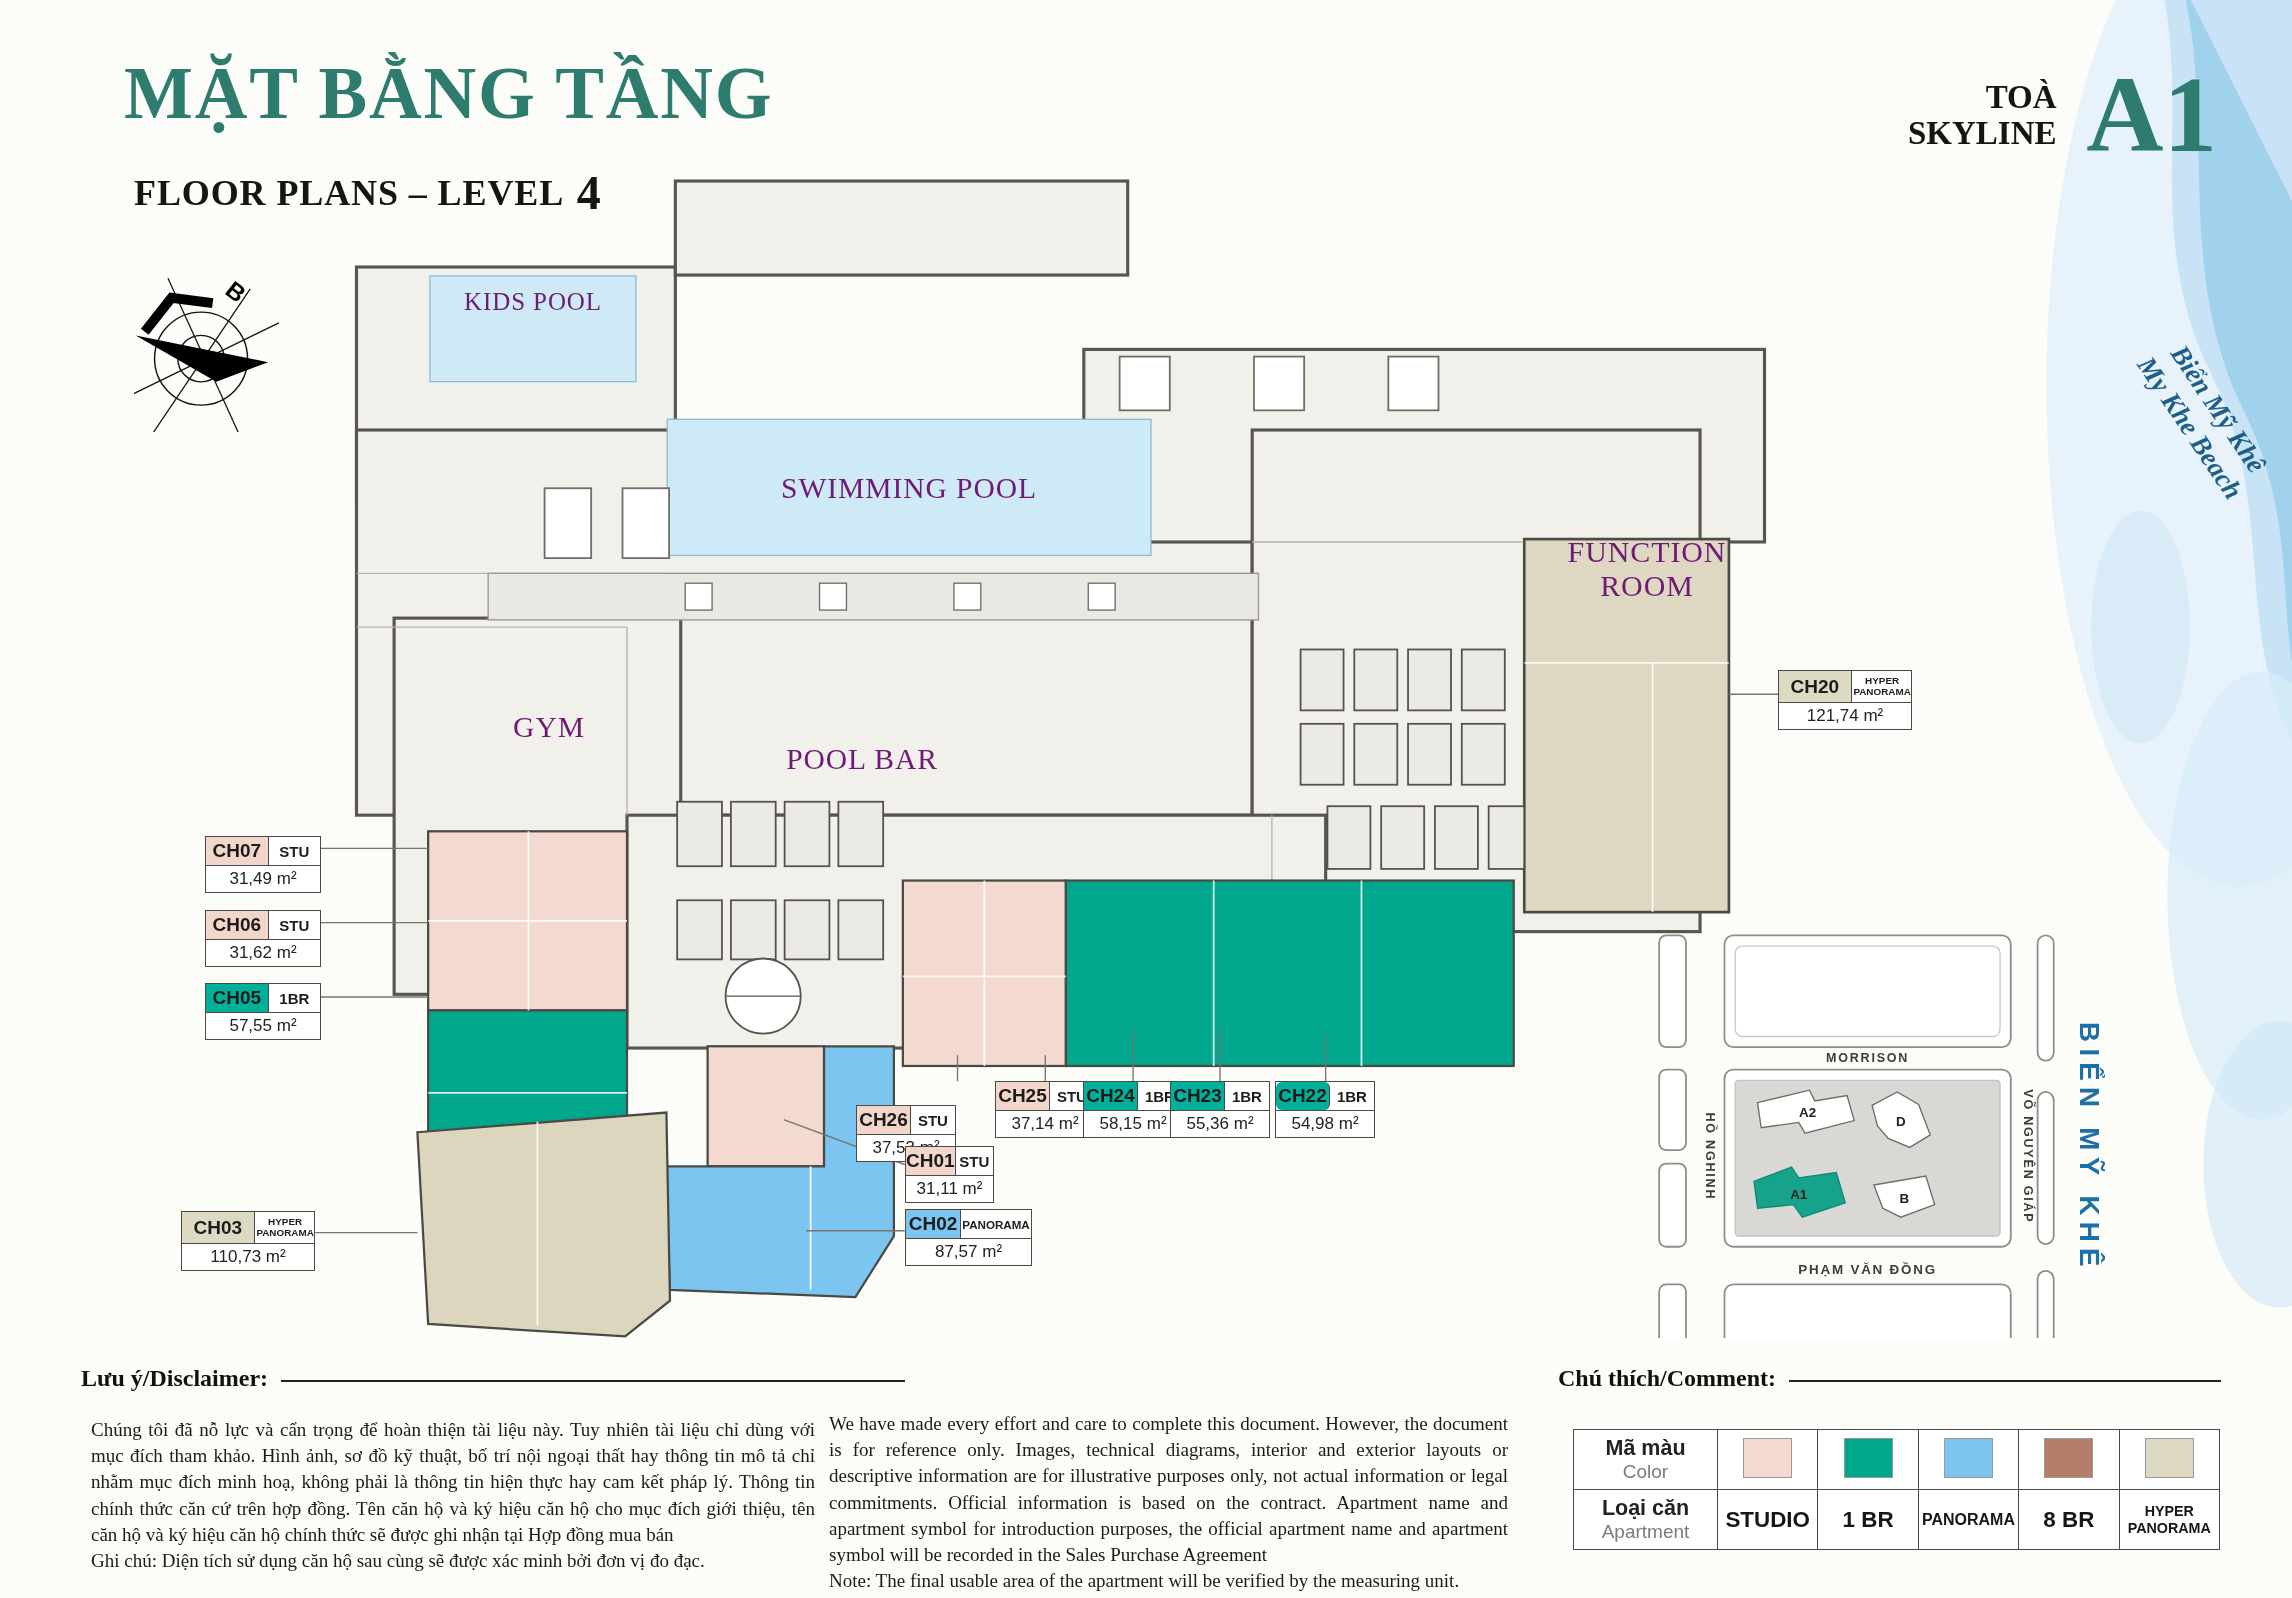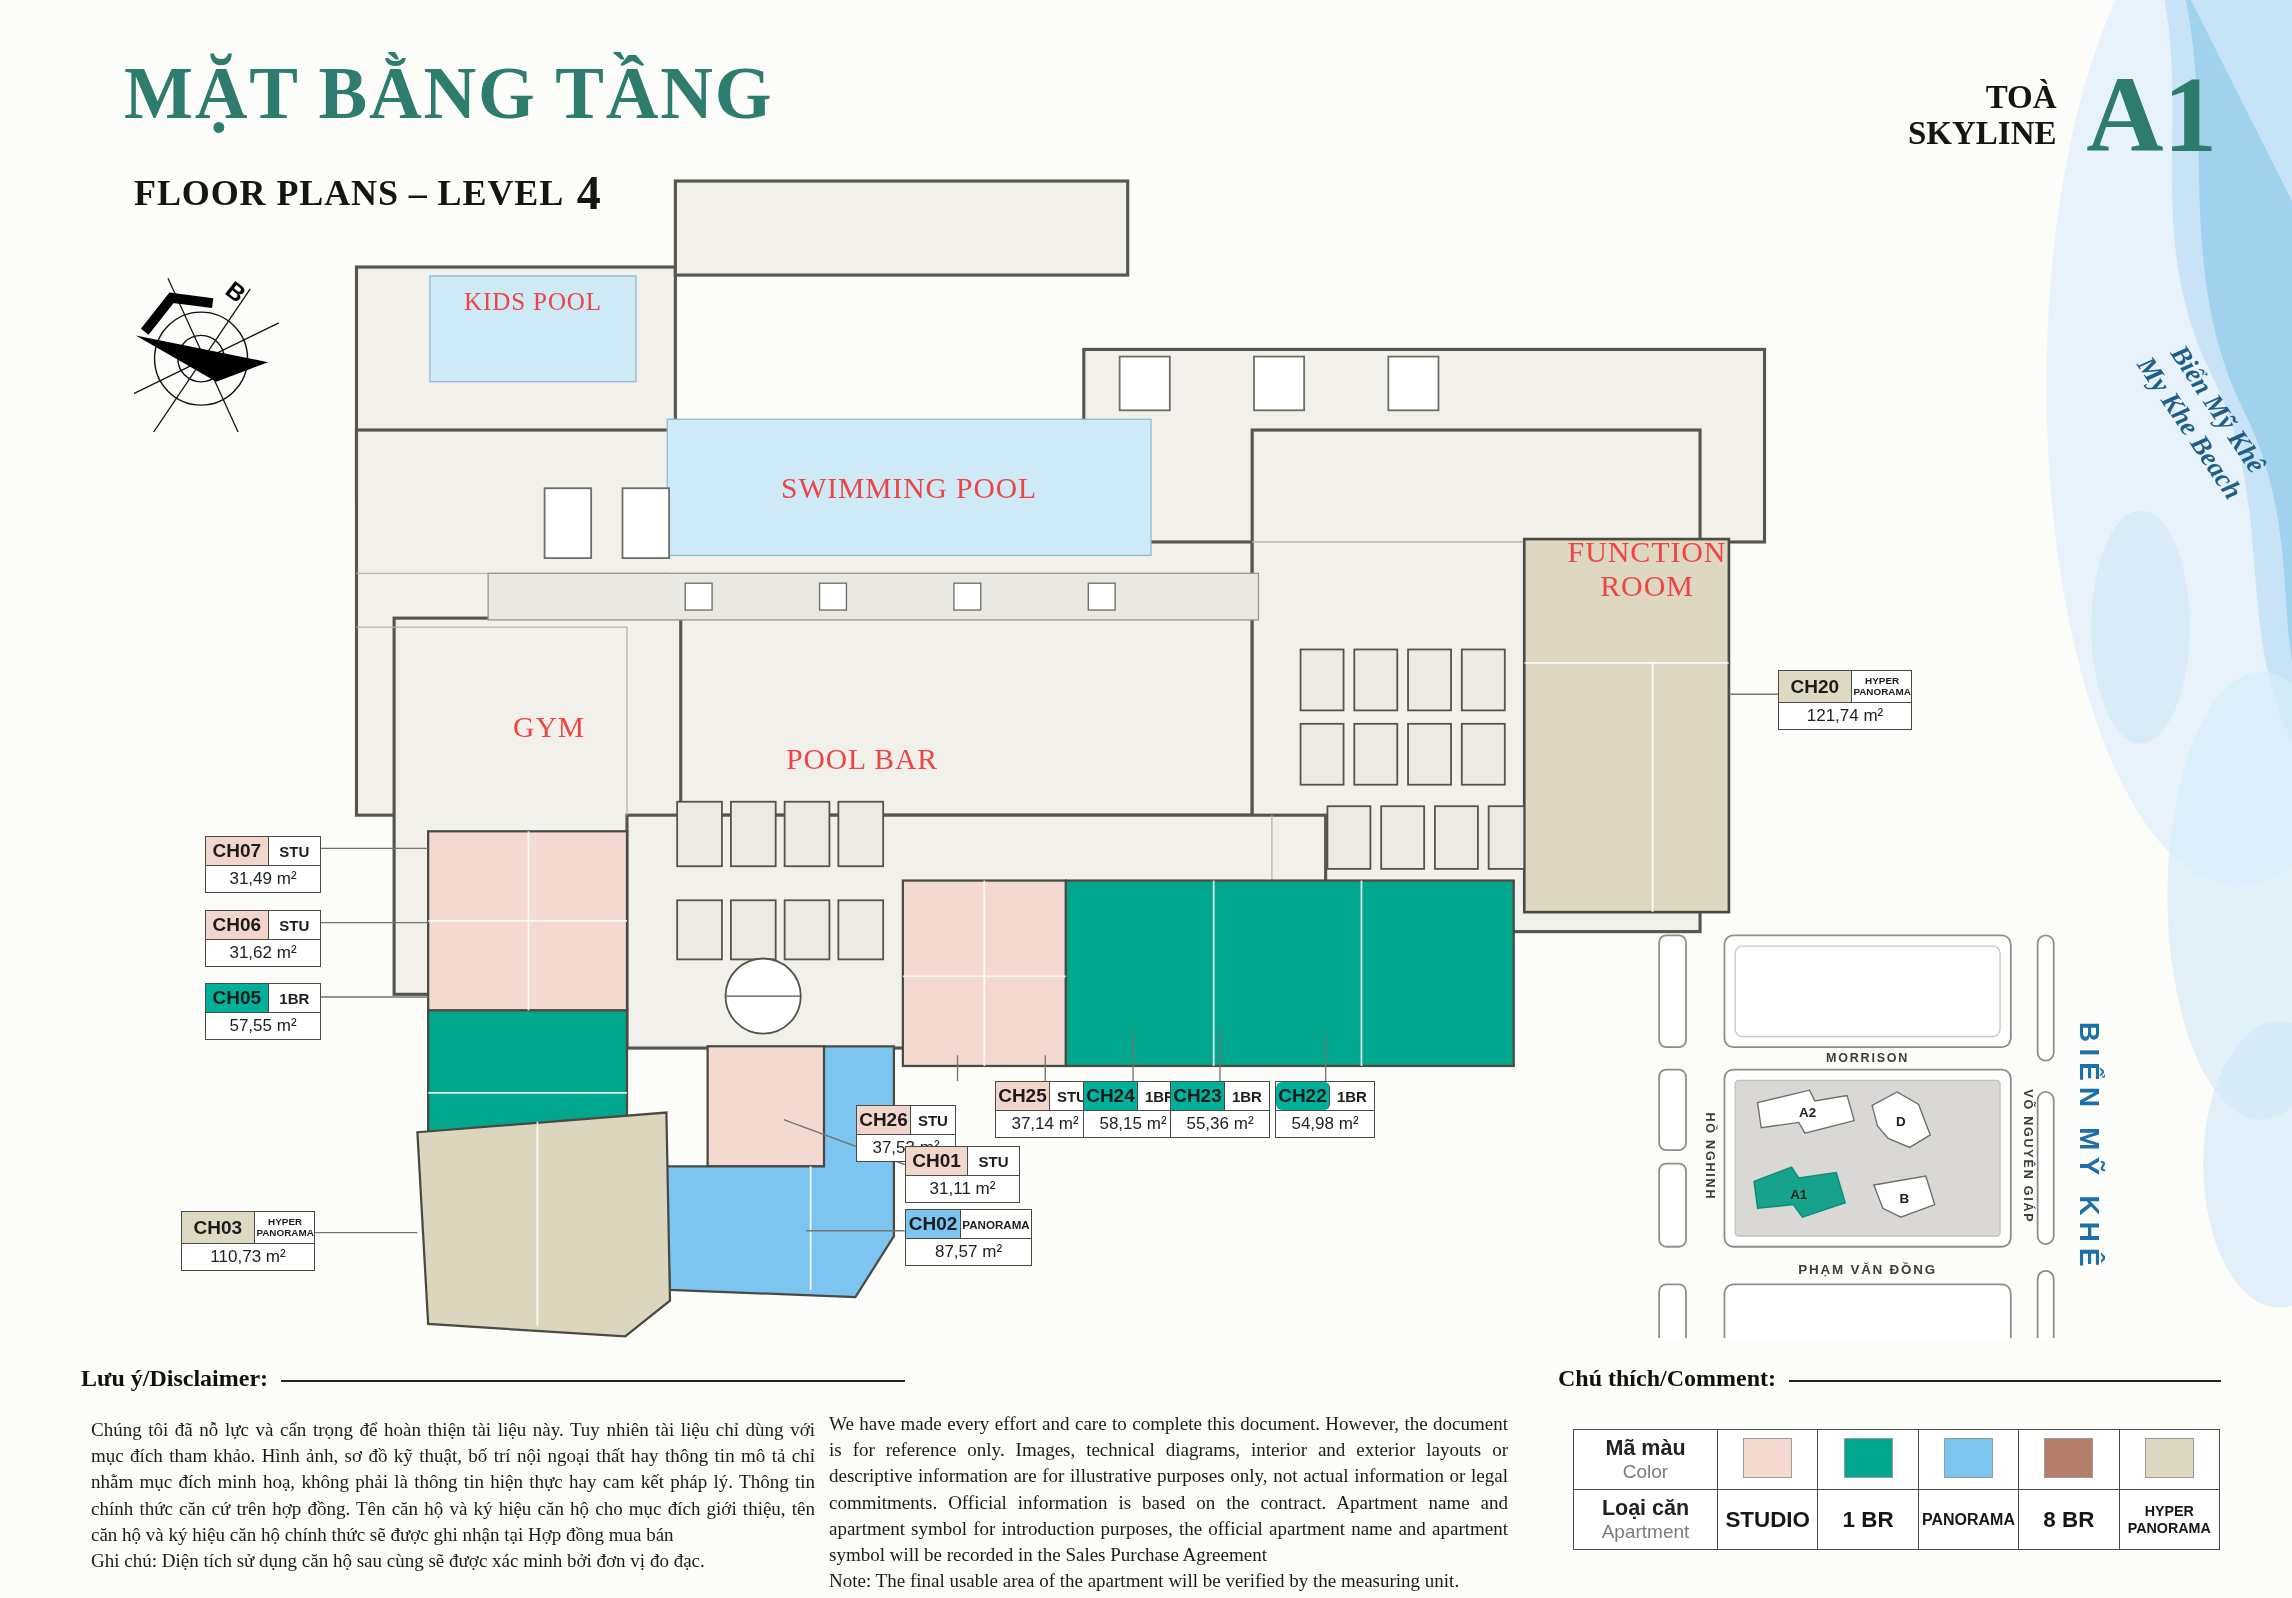--- a/index.html
+++ b/index.html
@@ -15,21 +15,21 @@
             font-weight:bold;font-size:36px;color:#151513;letter-spacing:0.9px;}
   .subtitle .lvl{font-size:48px;margin-left:12.5px;vertical-align:-3.6px;}
   .tower{left:1908px;top:70px;width:309px;display:flex;justify-content:space-between;align-items:center;gap:16px;}
   .tower .names{text-align:right;font-family:"Liberation Serif","DejaVu Serif",serif;
                 font-weight:bold;font-size:33px;line-height:1.12;color:#151513;}
   .tower .code{font-family:"Liberation Serif","DejaVu Serif",serif;font-weight:bold;
                font-size:107px;line-height:.85;color:#2e7c6d;}
 
   
   .amen{transform:translate(-50%,-50%);font-family:"Liberation Serif","DejaVu Serif",serif;
-        color:#ef4444;white-space:nowrap;letter-spacing:0.9px;}
+        color:#701a75;white-space:nowrap;letter-spacing:0.9px;}
 
   
   .ulabel{position:absolute;background:#fff;border:1.8px solid #4b4a45;box-sizing:border-box;}
   .ulrow{display:flex;border-bottom:1.8px solid #4b4a45;height:28px;}
   .ulcode{flex:0 0 55%;display:flex;align-items:center;justify-content:center;
           font-weight:bold;font-size:19px;border-right:1.8px solid #4b4a45;box-sizing:border-box;}
   .ultype{flex:1;display:flex;align-items:center;justify-content:center;font-weight:bold;font-size:15px;}
   .ularea{height:26px;display:flex;align-items:center;justify-content:center;font-size:17px;color:#222;}
   .ulabel.hyper .ulrow{height:31px;}
   .ulabel.hyper .ultype{font-size:9.9px;line-height:1.08;text-align:center;padding:0 1.8px;}
@@ -279,21 +279,21 @@
     </div>
 
   <div class="ulabel" style="left:1275px;top:1081px;width:100px;">
     <div class="ulrow">
         <div class="ulcode" style="background-color: rgb(0, 176, 154); border-radius: 6px;">CH22</div>
     <div class="ultype">1BR</div>
       </div>
     <div class="ularea">54,98 m²</div>
     </div>
 
-  <div class="ulabel" style="left:905px;top:1146px;width:115px;">
+  <div class="ulabel" style="left:905px;top:1146px;width:89px;">
     <div class="ulrow">
         <div class="ulcode" style="background-color: rgb(242, 214, 204);">CH01</div>
     <div class="ultype">STU</div>
       </div>
     <div class="ularea">31,11 m²</div>
     </div>
 
   <div class="ulabel pano" style="left:905px;top:1209px;width:127px;">
     <div class="ulrow">
         <div class="ulcode" style="flex: 0 0 44%; background-color: rgb(124, 197, 240);">CH02</div>

